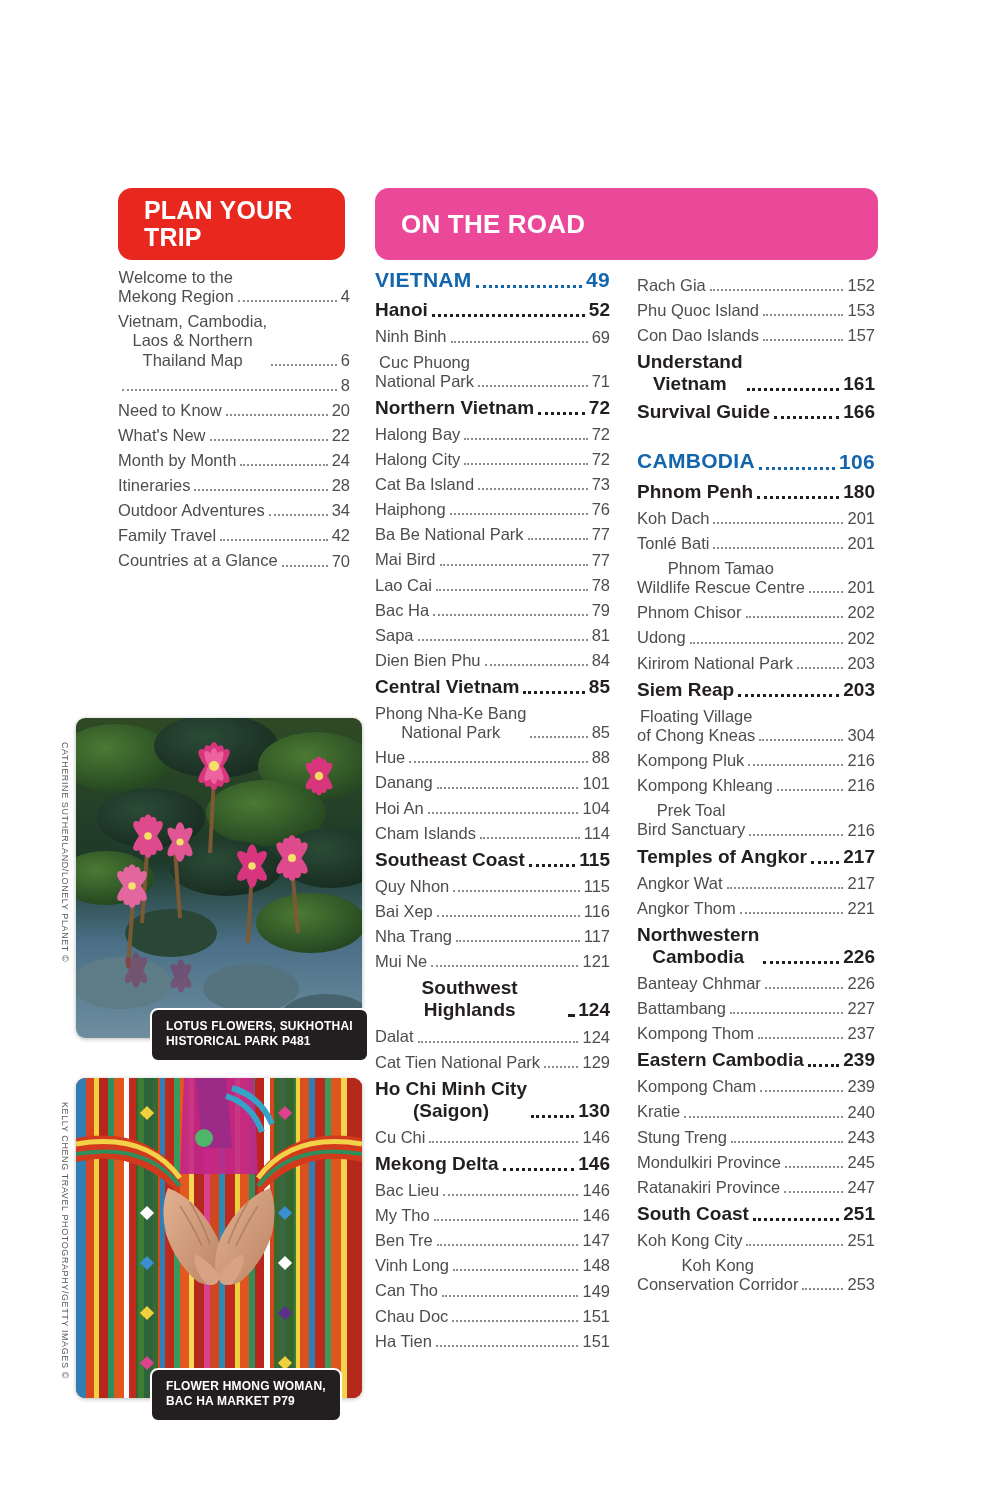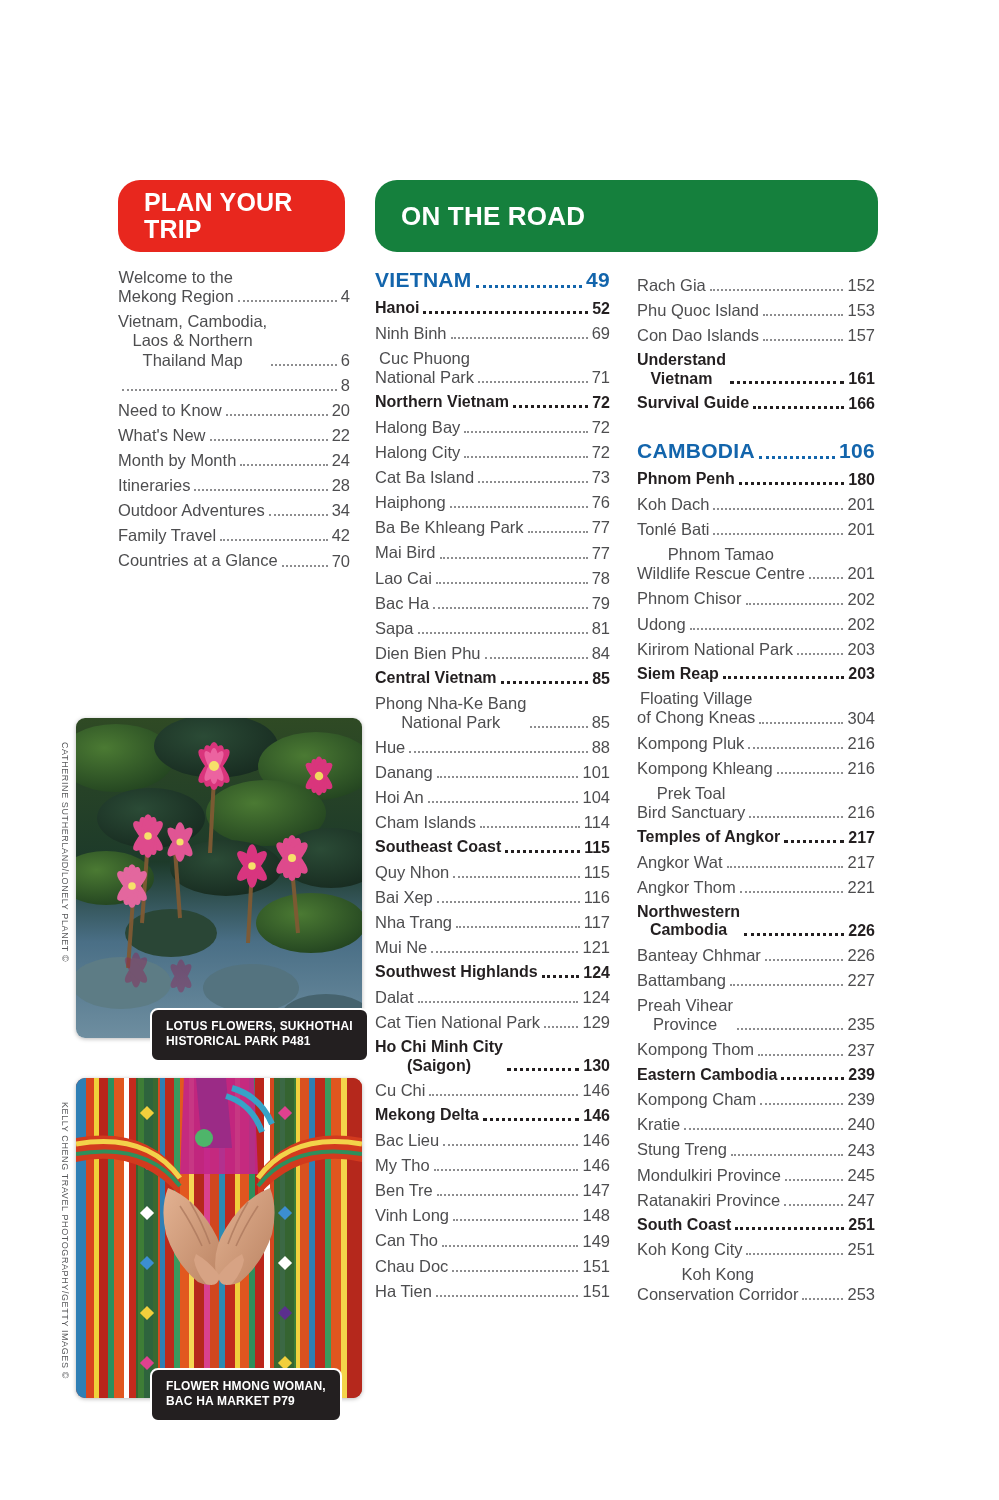--- a/index.html
+++ b/index.html
@@ -23,43 +23,43 @@
   .banner-row {
     position: absolute;
     left: 118px;
     top: 172px;
     width: 760px;
     height: 72px;
   }
 
   .banner {
     position: absolute;
-    top: 8px;
+    top: 16px;
     height: 72px;
-    border-radius: 22px;
+    border-radius: 14px;
     display: flex;
     align-items: center;
     color: #ffffff;
     font-weight: bold;
     letter-spacing: 0.2px;
   }
 
   .banner-plan {
     left: 0;
     width: 227px;
     background: #e8271e;
     padding-left: 26px;
     font-size: 25px;
     line-height: 1.08;
   }
 
   .banner-road {
     left: 257px;
     width: 503px;
-    background: #15803d;
+    background: #ec4899;
     padding-left: 26px;
     font-size: 26px;
   }
 
   
   .col {
     position: absolute;
     top: 268px;
     text-align: center;
   }
@@ -107,21 +107,21 @@
     font-size: 21px;
     font-weight: bold;
     color: #1365ac;
     letter-spacing: 0.3px;
     margin-bottom: 7px;
   }
   .entry.chapter .leader { border-bottom-color: #1365ac; border-bottom-width: 3.4px; }
 
   
   .entry.section {
-    font-size: 16px;
+    font-size: 19px;
     font-weight: bold;
     margin-bottom: 6px;
   }
   .entry.section .leader { border-bottom-width: 3.2px; }
 
   
   .entry.item {
     font-size: 16.5px;
     font-weight: normal;
     color: #4d4d4f;
@@ -283,21 +283,21 @@
         <span class="txt">Cat Ba Island</span>
         <span class="leader"></span>
         <span class="pg">73</span>
       </div>
       <div class="entry item">
         <span class="txt">Haiphong</span>
         <span class="leader"></span>
         <span class="pg">76</span>
       </div>
       <div class="entry item">
-        <span class="txt">Ba Be Khleang Park</span>
+        <span class="txt">Ba Be National Park</span>
         <span class="leader"></span>
         <span class="pg">77</span>
       </div>
       <div class="entry item">
         <span class="txt">Mai Bird</span>
         <span class="leader"></span>
         <span class="pg">77</span>
       </div>
       <div class="entry item">
         <span class="txt">Lao Cai</span>
@@ -561,26 +561,20 @@
       </div>
       <div class="entry item">
         <span class="txt">Banteay Chhmar</span>
         <span class="leader"></span>
         <span class="pg">226</span>
       </div>
       <div class="entry item">
         <span class="txt">Battambang</span>
         <span class="leader"></span>
         <span class="pg">227</span>
-      </div>
-      <div class="entry item">
-        <span class="txt">Preah Vihear
-Province</span>
-        <span class="leader"></span>
-        <span class="pg">235</span>
       </div>
       <div class="entry item">
         <span class="txt">Kompong Thom</span>
         <span class="leader"></span>
         <span class="pg">237</span>
       </div>
       <div class="entry section">
         <span class="txt">Eastern Cambodia</span>
         <span class="leader"></span>
         <span class="pg">239</span>

